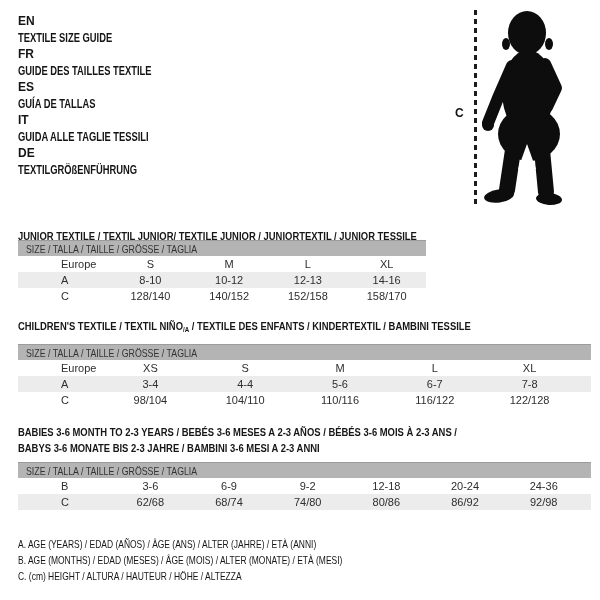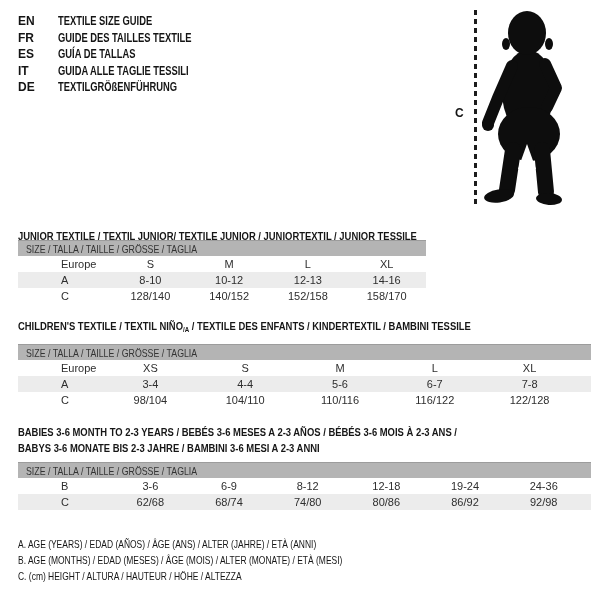--- a/index.html
+++ b/index.html
@@ -2,21 +2,21 @@
 <html><head>
 <meta charset="utf-8">
 <style>
   * { margin:0; padding:0; box-sizing:border-box; }
   html,body { width:600px; height:600px; background:#ffffff; }
   body { font-family:"Liberation Sans", sans-serif; position:relative; overflow:hidden; color:#1a1a1a; }
   .abs { position:absolute; }
 
   
   .languages { left:18px; top:13px; }
-  .lang-line { display:flex; font-weight:bold; font-size:12px; line-height:16.5px; color:#141414; }
+  .lang-line { display:flex; font-weight:bold; font-size:12px; line-height:16.5px; color:#141414;flex-direction:column; }
   .lang-code { width:40px; }
   .sx78 { display:inline-block; transform:scaleX(0.78); transform-origin:0 50%; white-space:nowrap; }
   .sx82 { display:inline-block; transform:scaleX(0.82); transform-origin:0 50%; white-space:nowrap; }
   .sx80 { display:inline-block; transform:scaleX(0.80); transform-origin:0 50%; white-space:nowrap; }
   .sx77 { display:inline-block; transform:scaleX(0.77); transform-origin:0 50%; white-space:nowrap; }
 
   
   .dash-line { left:474px; top:10px; width:3px; height:195px;
     background:repeating-linear-gradient(to bottom,#1c1c1c 0 5px, transparent 5px 9px); }
   .c-label { left:455px; top:106px; font-weight:bold; font-size:12px; color:#141414; }
@@ -160,23 +160,23 @@
   <div><span class="sx82">BABYS 3-6 MONATE BIS 2-3 JAHRE / BAMBINI 3-6 MESI A 2-3 ANNI</span></div>
 </div>
 <div class="abs table t-babies">
   <div class="bar">
     <span class="sx80">SIZE / TALLA / TAILLE / GRÖSSE / TAGLIA</span>
   </div>
   <div class="trow">
     <span class="lbl">B</span>
     <span class="cell">3-6</span>
     <span class="cell">6-9</span>
-    <span class="cell">8-12</span>
+    <span class="cell">9-2</span>
     <span class="cell">12-18</span>
-    <span class="cell">19-24</span>
+    <span class="cell">20-24</span>
     <span class="cell">24-36</span>
   </div>
   <div class="trow alt">
     <span class="lbl">C</span>
     <span class="cell">62/68</span>
     <span class="cell">68/74</span>
     <span class="cell">74/80</span>
     <span class="cell">80/86</span>
     <span class="cell">86/92</span>
     <span class="cell">92/98</span>

